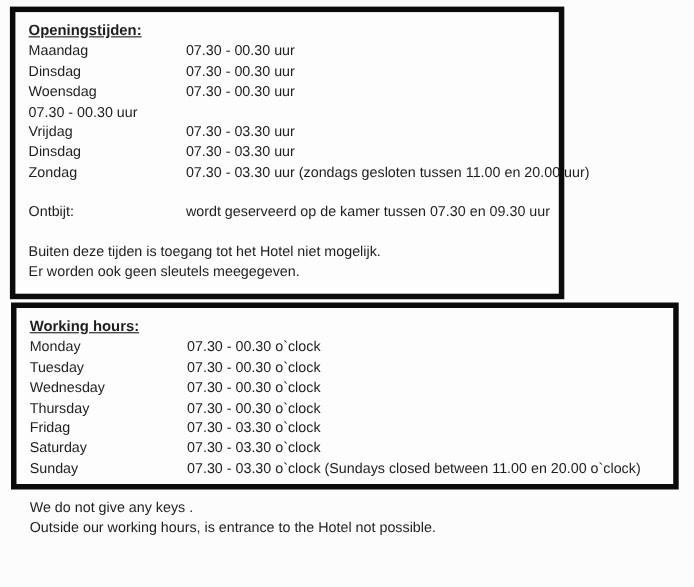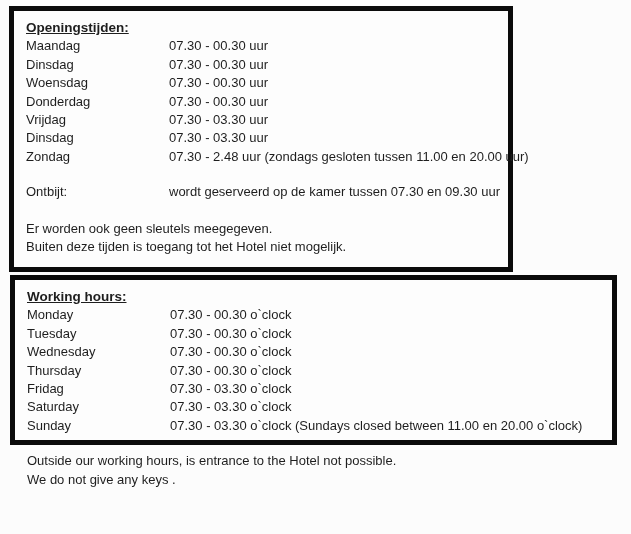--- a/index.html
+++ b/index.html
@@ -80,44 +80,43 @@
   </div>
   <div class="hours-row">
     <span class="row-label">Dinsdag</span>
     <span class="row-value">07.30 - 00.30 uur</span>
   </div>
   <div class="hours-row">
     <span class="row-label">Woensdag</span>
     <span class="row-value">07.30 - 00.30 uur</span>
   </div>
   <div class="hours-row">
-    <span class="row-label">Donderdag</span>
     <span class="row-value">07.30 - 00.30 uur</span>
   </div>
   <div class="hours-row">
     <span class="row-label">Vrijdag</span>
     <span class="row-value">07.30 - 03.30 uur</span>
   </div>
   <div class="hours-row">
     <span class="row-label">Dinsdag</span>
     <span class="row-value">07.30 - 03.30 uur</span>
   </div>
   <div class="hours-row">
     <span class="row-label">Zondag</span>
-    <span class="row-value">07.30 - 2.48 uur (zondags gesloten tussen 11.00 en 20.00 uur)</span>
+    <span class="row-value">07.30 - 03.30 uur (zondags gesloten tussen 11.00 en 20.00 uur)</span>
   </div>
 
   <div class="hours-row special-row-nl">
     <span class="row-label">Ontbijt:</span>
     <span class="row-value">wordt geserveerd op de kamer tussen 07.30 en 09.30 uur</span>
   </div>
 
   <div class="notes-nl">
+    <div class="note-line">Buiten deze tijden is toegang tot het Hotel niet mogelijk.</div>
     <div class="note-line">Er worden ook geen sleutels meegegeven.</div>
-    <div class="note-line">Buiten deze tijden is toegang tot het Hotel niet mogelijk.</div>
   </div>
 </div>
 
 <div class="notice-box" id="box-en">
   <div class="box-title">Working hours:</div>
 
   <div class="hours-row">
     <span class="row-label">Monday</span>
     <span class="row-value">07.30 - 00.30 o`clock</span>
   </div>
@@ -143,16 +142,16 @@
   </div>
   <div class="hours-row">
     <span class="row-label">Sunday</span>
     <span class="row-value">07.30 - 03.30 o`clock (Sundays closed between 11.00 en 20.00 o`clock)</span>
   </div>
 
   <div class="hours-row special-row-en">
   </div>
 
   <div class="notes-en">
+    <div class="note-line">We do not give any keys .</div>
     <div class="note-line">Outside our working hours, is entrance to the Hotel not possible.</div>
-    <div class="note-line">We do not give any keys .</div>
   </div>
 </div>
 
 </body></html>

